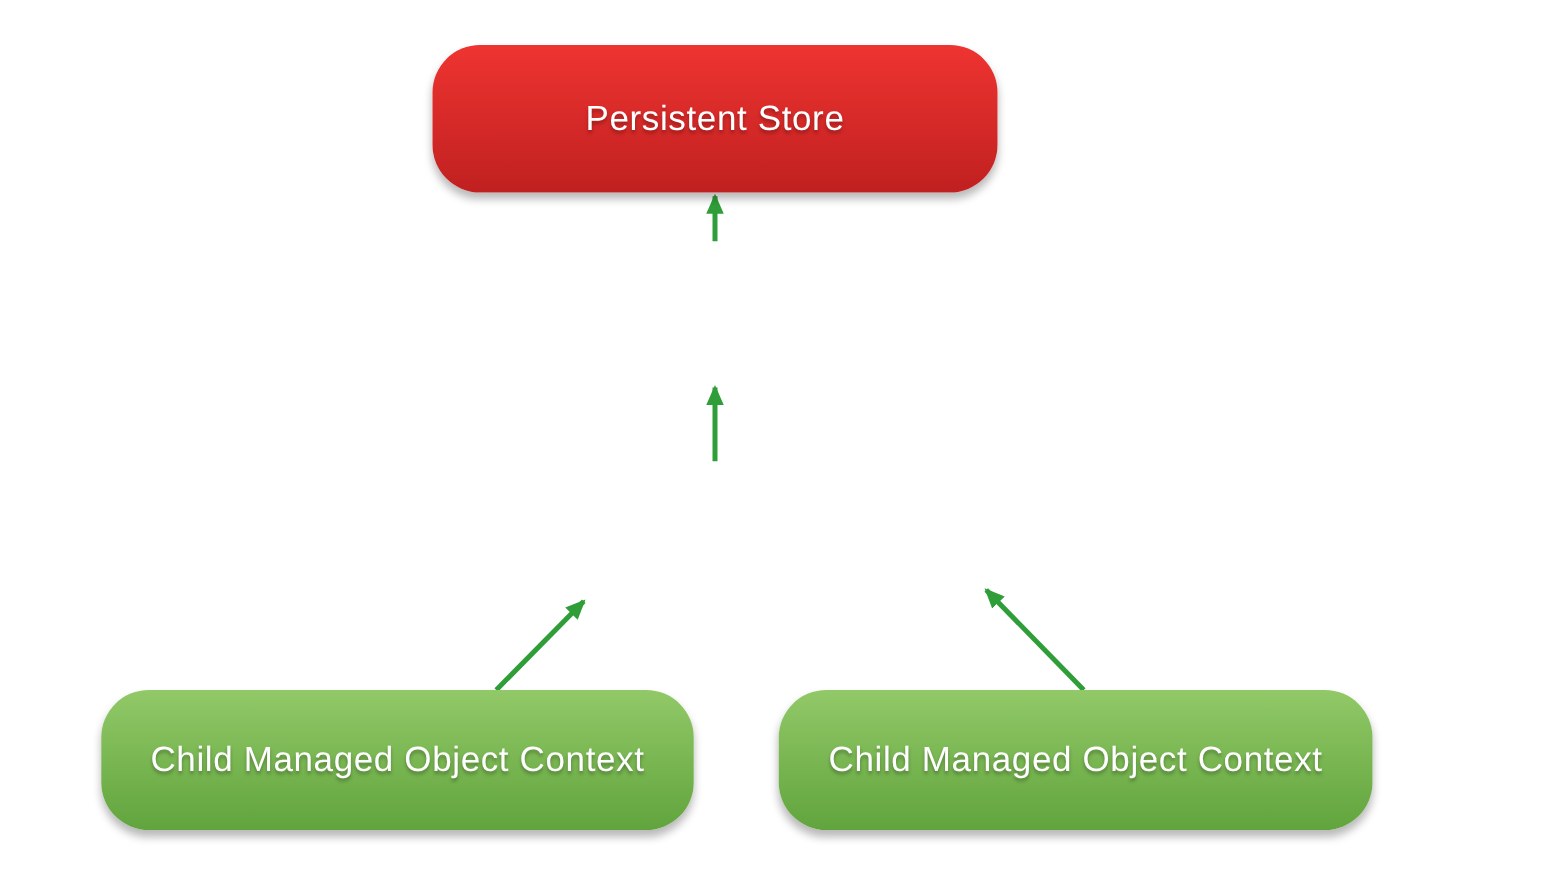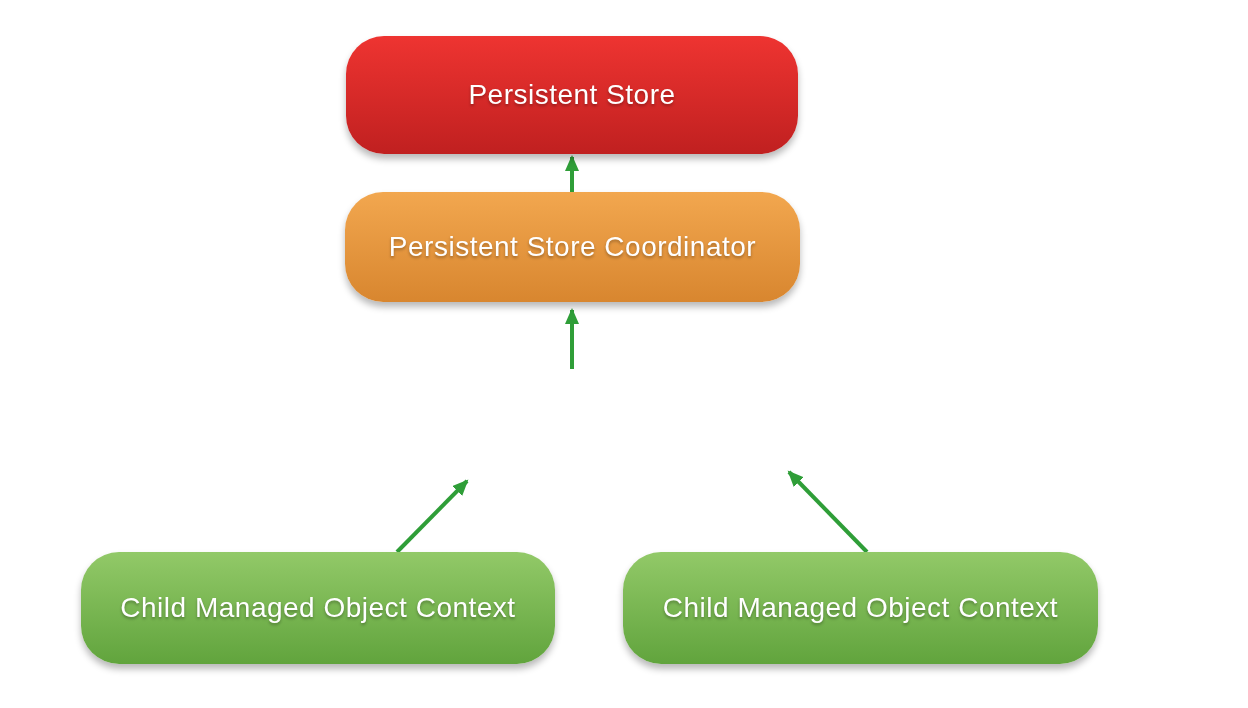--- a/index.html
+++ b/index.html
@@ -60,23 +60,20 @@
     <line class="edge" x1="572" y1="193" x2="572" y2="157" marker-end="url(#arrowhead)" stroke="#2f9e38"></line>
     <line class="edge" x1="572" y1="369" x2="572" y2="310" marker-end="url(#arrowhead)" stroke="#2f9e38"></line>
     <line class="edge" x1="397" y1="552" x2="467" y2="481" marker-end="url(#arrowhead)" stroke="#2f9e38"></line>
     <line class="edge" x1="867" y1="552" x2="789" y2="472" marker-end="url(#arrowhead)" stroke="#2f9e38"></line>
   </svg>
 
   <div class="node node-persistent-store" style="background: linear-gradient(rgb(238, 52, 49) 0%, rgb(192, 32, 32) 100%); color: rgb(255, 255, 255);">
     <span class="label">Persistent Store</span>
   </div>
 
-  <div class="node node-coordinator" style="background: linear-gradient(rgb(242, 167, 79) 0%, rgb(216, 134, 47) 100%); color: rgb(255, 255, 255);">
-    <span class="label">Persistent Store Coordinator</span>
-  </div>
 
 
   <div class="node node-child-context-left" style="background: linear-gradient(rgb(146, 201, 104) 0%, rgb(97, 164, 61) 100%); color: rgb(255, 255, 255);">
     <span class="label">Child Managed Object Context</span>
   </div>
 
   <div class="node node-child-context-right" style="background: linear-gradient(rgb(146, 201, 104) 0%, rgb(97, 164, 61) 100%); color: rgb(255, 255, 255);">
     <span class="label">Child Managed Object Context</span>
   </div>
 

